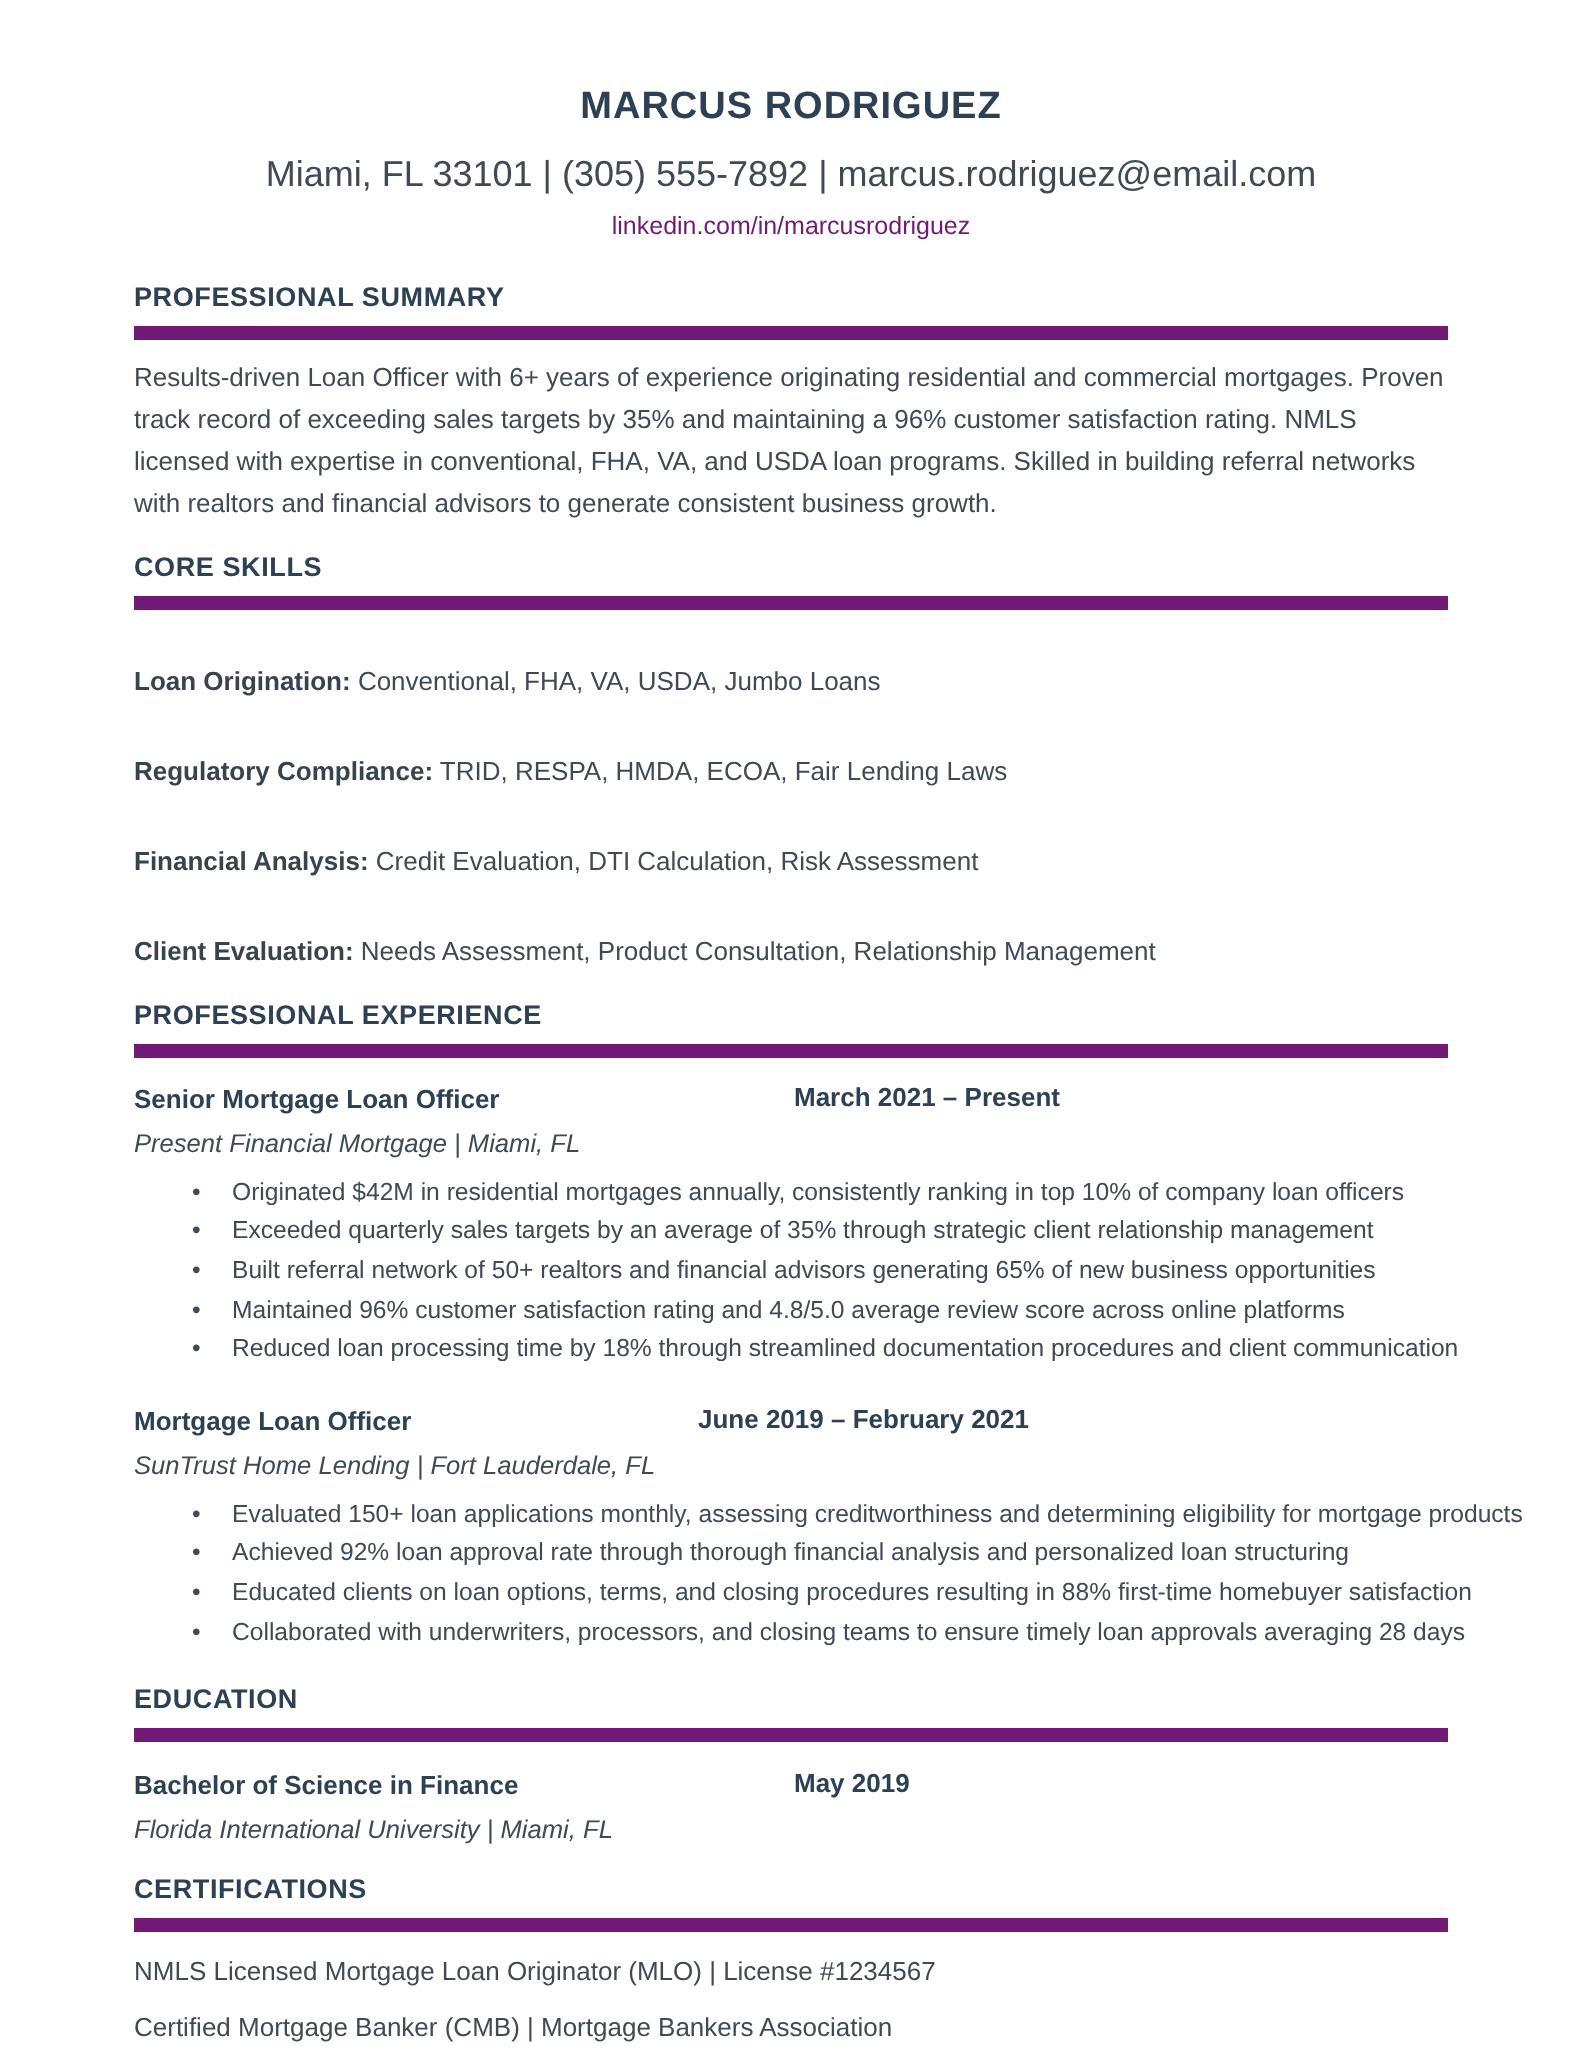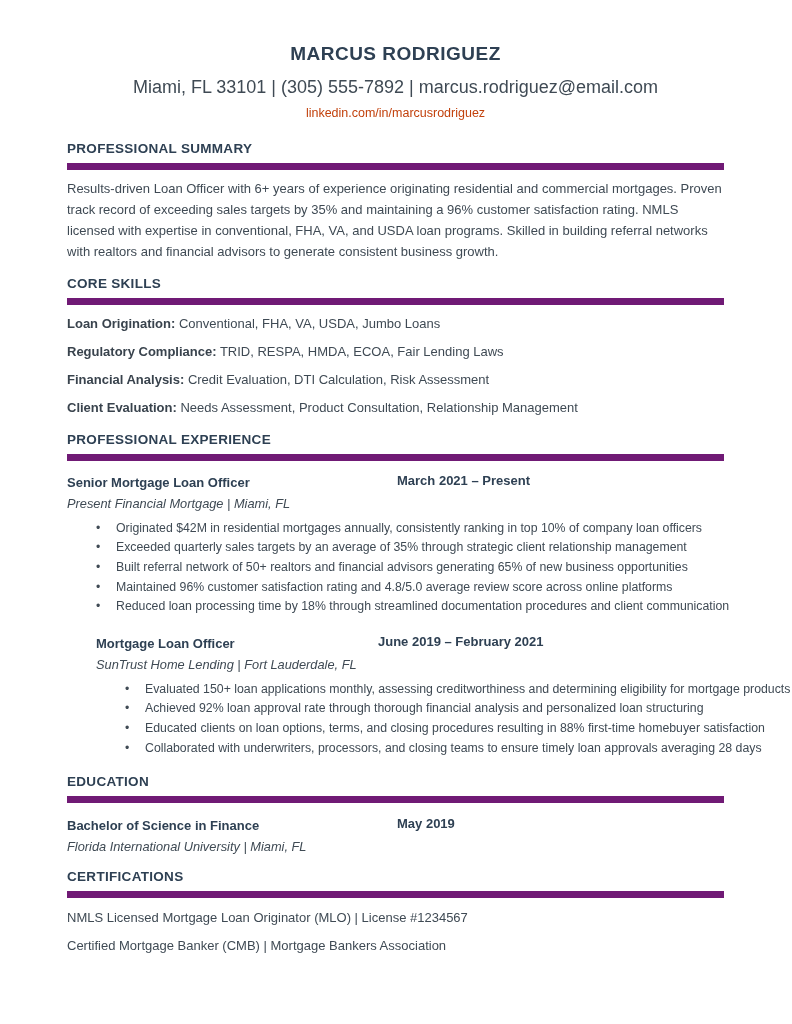--- a/index.html
+++ b/index.html
@@ -24,43 +24,43 @@
     color: #2e4053;
     letter-spacing: 0.5px;
     line-height: 1.1;
   }
   .contact-line {
     margin-top: 12px;
     font-size: 18px;
     color: #3f4a54;
   }
   .linkedin-line { margin-top: 8px; font-size: 12.5px; }
-  .linkedin-link { color: #c2410c; text-decoration: none; cursor: pointer; }
+  .linkedin-link { color: #701a75; text-decoration: none; cursor: pointer; }
   
   .section-heading {
     font-size: 13.5px;
     font-weight: bold;
     color: #2e4053;
     letter-spacing: 0.3px;
     border-bottom: 7px solid #701a75;
     padding-bottom: 7px;
   }
   .sec-summary .section-heading { margin-top: 21px; }
   .summary-text {
     margin-top: 8px;
     font-size: 13px;
     line-height: 21px;
     text-align: left;
   }
   .sec-skills .section-heading { margin-top: 14px; }
-  .skill-item { margin-top: 10px; font-size: 13px; line-height: 18px; }
+  .skill-item { margin-top: 27px; font-size: 13px; line-height: 18px; }
   .skill-item b { color: #39434d; }
   .sec-experience .section-heading { margin-top: 15px; }
   .job { margin-top: 12px; }
-  .job + .job { margin-top: 17px; margin-left: 29px; }
+  .job + .job { margin-top: 17px; }
   .job-title-row, .edu-title-row { position: relative; }
   .job-title, .edu-degree {
     font-size: 13px;
     font-weight: bold;
     color: #2e4053;
     line-height: 17px;
   }
   .job-dates, .edu-dates {
     position: absolute;
     top: 0;

